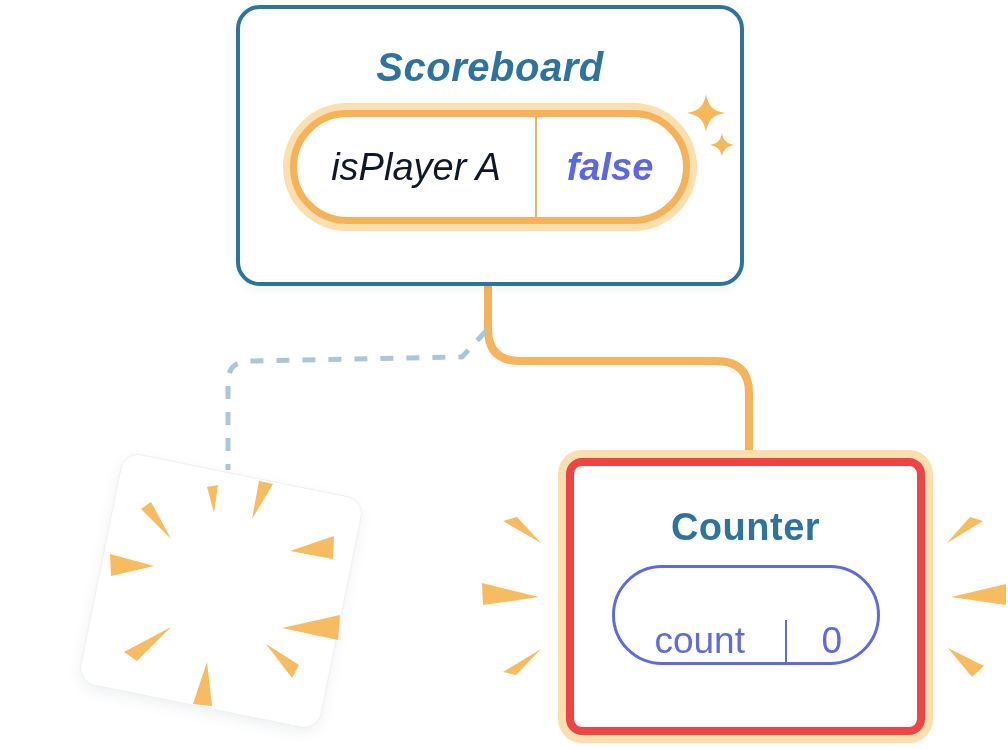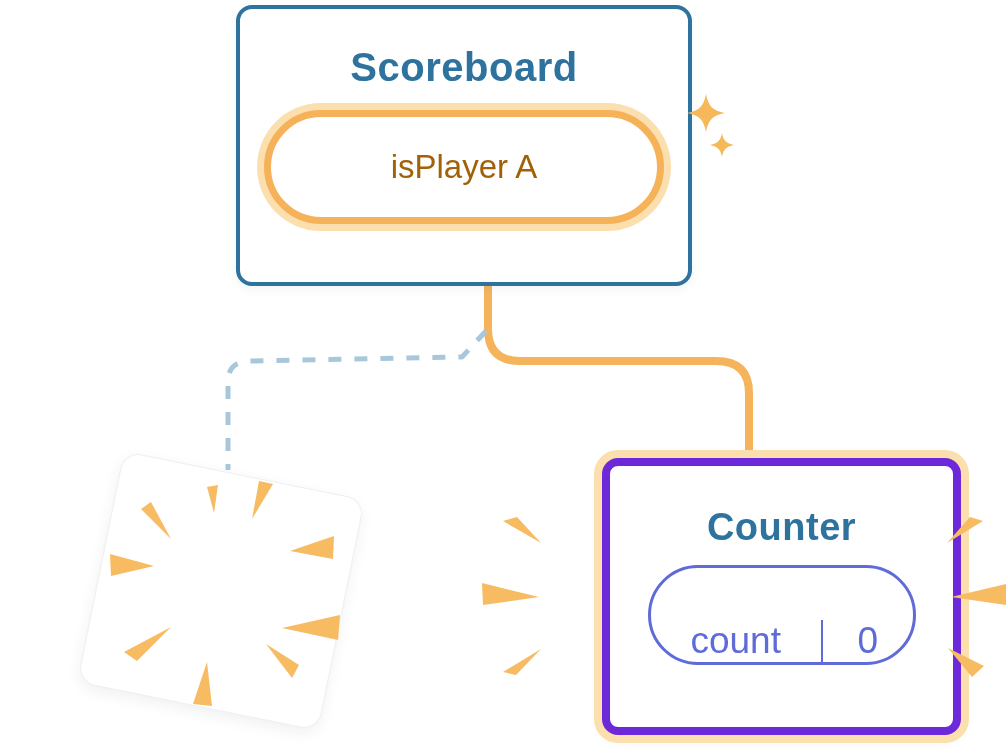--- a/index.html
+++ b/index.html
@@ -6,31 +6,31 @@
   .canvas{
     position:relative;width:1008px;height:750px;overflow:hidden;
     background:#ffffff;
     font-family:"Liberation Sans","DejaVu Sans",sans-serif;
   }
   svg.layer{position:absolute;left:0;top:0;pointer-events:none;}
 
   
   .card{position:absolute;background:#ffffff;box-sizing:border-box;}
   .card-scoreboard{
-    left:236px;top:5px;width:456px;height:281px;
-    border:4.5px solid #2E729E;border-radius:16px;
+    left:236px;top:5px;width:508px;height:281px;
+    border:4.5px solid #2E729E;border-radius:24px;
     box-shadow:0 4px 10px rgba(40,60,80,.06);
     z-index:4;
+    font-style:italic;
   }
   .card-counter{
     left:566px;top:458px;width:359px;height:277px;
-    border:8px solid #6d28d9;border-radius:16px;
+    border:8px solid #ef4444;border-radius:16px;
     box-shadow:0 0 0 8px #FCDFAE, 0 6px 14px rgba(40,60,80,.05);
     z-index:4;
-    margin-left:36px;
   }
   .card-title{
     text-align:center;color:#2E729E;font-weight:600;letter-spacing:.5px;
   }
   .card-scoreboard .card-title{margin-top:36px;font-size:40px;}
   .card-counter .card-title{margin-top:40px;font-size:38px;}
 
   
   .pill{
     display:flex;align-items:stretch;box-sizing:content-box;border-radius:999px;
@@ -42,21 +42,21 @@
     box-shadow:0 0 0 7px #FCDFAE;
   }
   .pill-counter{
     width:262px;height:94px;margin:16px auto 0 auto;
     border:3px solid #5E6BD9;
     align-items:flex-end;
   }
   .pill .cell{
     display:flex;align-items:center;justify-content:center;
   }
-  .pill-scoreboard .cell-name{flex:1.63;color:#a16207;font-size:33px;}
+  .pill-scoreboard .cell-name{flex:1.63;color:#0f172a;font-size:38px;}
   .pill-scoreboard .cell-value{
     flex:1;color:#5C67E0;font-size:38px;font-weight:700;
     border-left:2.5px solid #F6B258;
   }
   .pill-counter .cell-name{flex:1.9;color:#5E6BD9;font-size:37px;}
   .pill-counter .cell-value{
     flex:1;color:#5E6BD9;font-size:37px;
     border-left:2.5px solid #5E6BD9;
   }
 
@@ -92,20 +92,21 @@
       <polygon points="193,704 212,706 207,662"></polygon>
       <polygon points="292,678 299,665 266,644"></polygon>
       <polygon points="340,615 338,640 282,628"></polygon>
     </g>
   </svg>
 
   <div class="card card-scoreboard">
     <div class="card-title">Scoreboard</div>
     <div class="pill pill-scoreboard">
       <div class="cell cell-name">isPlayer A</div>
+      <div class="cell cell-value">false</div>
     </div>
   </div>
 
   <div class="card card-counter">
     <div class="card-title">Counter</div>
     <div class="pill pill-counter">
       <div class="cell cell-name">count</div>
       <div class="cell cell-value">0</div>
     </div>
   </div>

